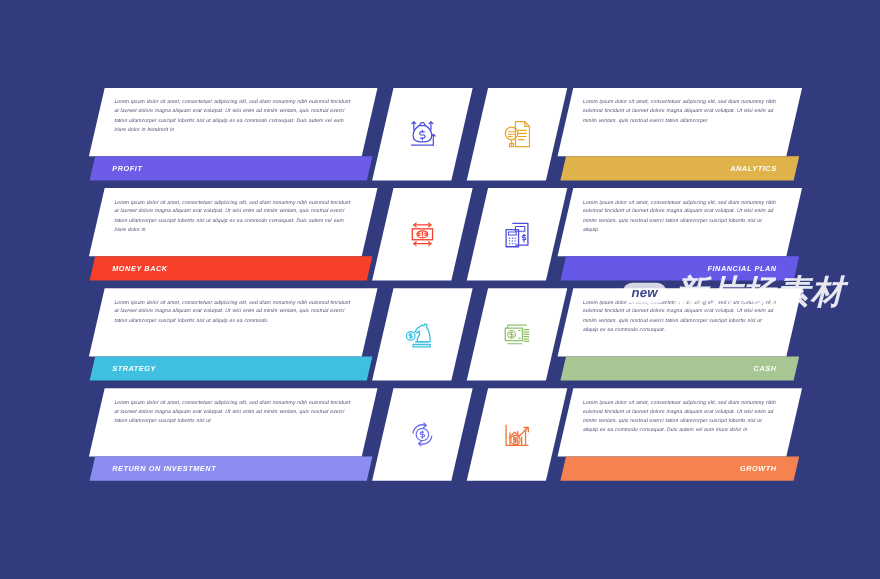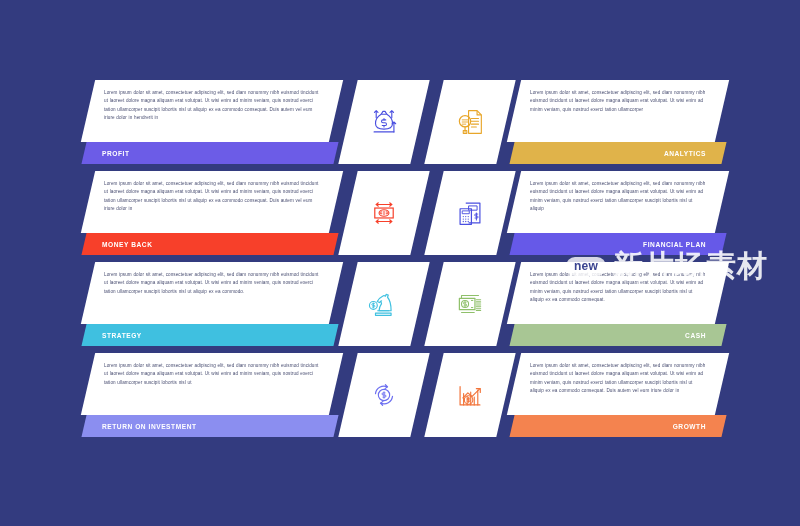--- a/index.html
+++ b/index.html
@@ -100,21 +100,21 @@
   }
   #wm .wm-sub {
     position:absolute; left:40px; top:30px;
     color:rgba(255,255,255,0.22);
     font-size:11px; letter-spacing:3px;
   }
 </style>
 </head>
 <body style="background: rgb(51, 59, 127);">
 
-<div id="stage" style="background: rgb(51, 59, 127);">
+<div id="stage" style="background: rgb(51, 59, 127); font-style: italic;">
 
   <div class="row r0">
     <div class="skew panel panel-left">
       <div class="panel-inner">
           <div class="ptext">Lorem ipsum dolor sit amet, consectetuer adipiscing elit, sed diam nonummy nibh euismod tincidunt ut laoreet dolore magna aliquam erat volutpat. Ut wisi enim ad minim veniam, quis nostrud exerci tation ullamcorper suscipit lobortis nisl ut aliquip ex ea commodo consequat. Duis autem vel eum iriure dolor in hendrerit in</div>
         </div>
     </div>
     <div class="skew bar bar-left" style="background: rgb(108, 92, 231);">
       <div class="bar-inner">
           <span class="blabel">PROFIT</span>

